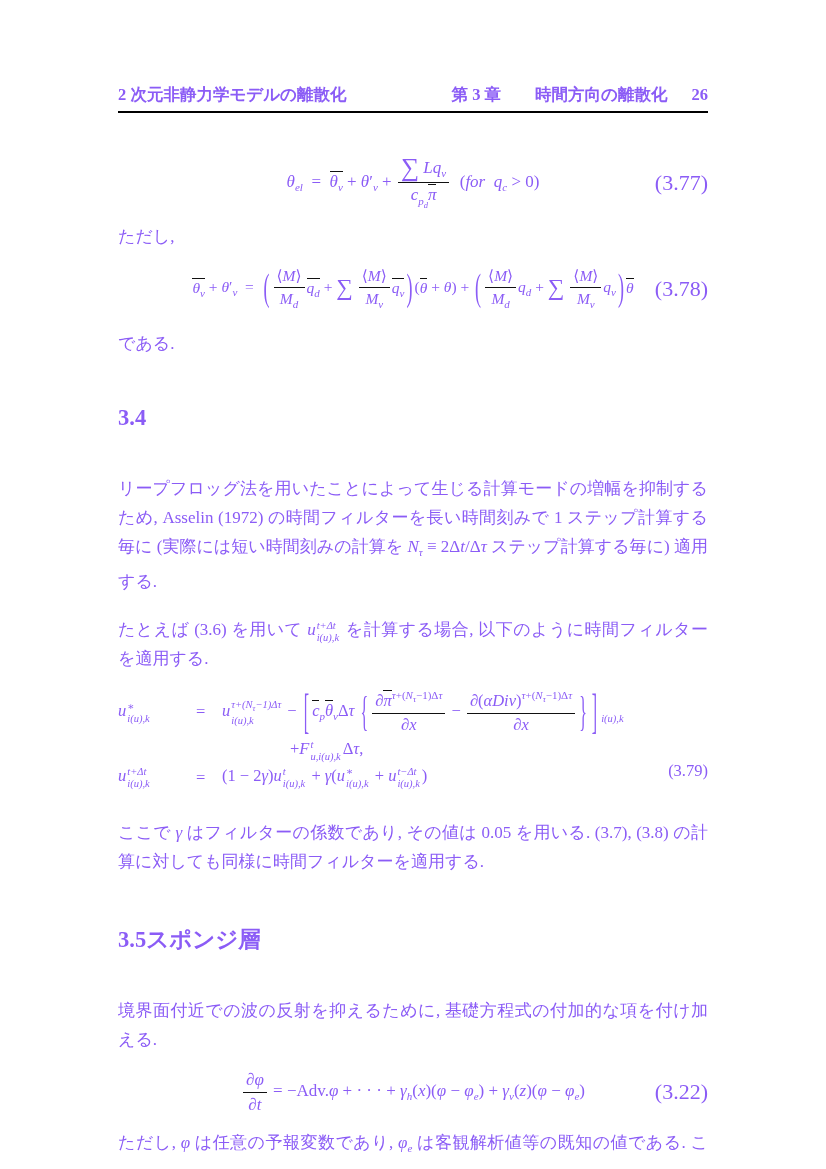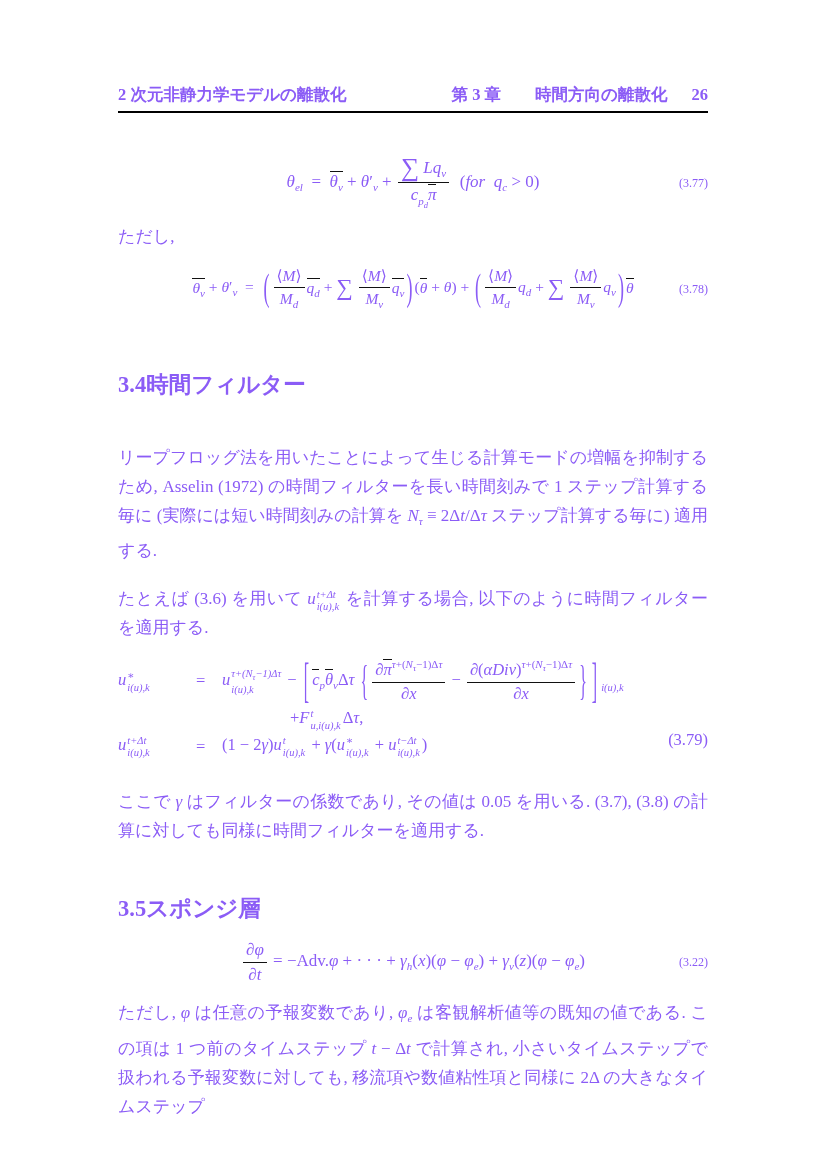--- a/index.html
+++ b/index.html
@@ -45,21 +45,21 @@
   .eq{
     position:relative;
     text-align:center;
     font-size:17px;
     white-space:nowrap;
   }
   .eq i, .eq379 i{font-family:"Liberation Serif","DejaVu Serif",serif;}
   .eqtag{
     position:absolute;right:0;top:50%;
     transform:translateY(-50%);
-    font-size:12px;font-style:normal;
+    font-size:22px;font-style:normal;
   }
   .frac{
     display:inline-flex;flex-direction:column;align-items:center;
     vertical-align:middle;text-align:center;margin:0 2px;line-height:1.25;
   }
   .frac .num{padding:0 3px 1px;border-bottom:1px solid #111;display:block;}
   .frac .den{padding:1px 3px 0;display:block;}
   .sum{font-size:150%;line-height:1;vertical-align:-3px;font-style:normal;}
   .ov{display:inline-block;border-top:1px solid #111;line-height:1.05;padding-top:1px;}
   sub{font-size:11px;}
@@ -151,24 +151,24 @@
           </span><span class="ov"><i>q</i><sub><i>v</i></sub></span><span class="bp">)</span>(<span class="ov"><i>θ</i></span> + <i>θ</i>) + <span class="bp">(</span><span class="frac">
             <span class="num">⟨<i>M</i>⟩</span>
             <span class="den"><i>M</i><sub><i>d</i></sub></span>
           </span><i>q</i><sub><i>d</i></sub> + <span class="sum">∑</span> <span class="frac">
             <span class="num">⟨<i>M</i>⟩</span>
             <span class="den"><i>M</i><sub><i>v</i></sub></span>
           </span><i>q</i><sub><i>v</i></sub><span class="bp">)</span><span class="ov"><i>θ</i></span></span>
       <span class="eqtag">(3.78)</span>
     </div>
 
+    <p class="plain mt-dearu">である.</p>
 
     <h2 class="sec-heading mt-s34">
       <span class="sec-num">3.4</span>
-      <span>時間フィルター</span>
     </h2>
 
     <p class="para mt-p1">リープフロッグ法を用いたことによって生じる計算モードの増幅を抑制するため, Asselin (1972) の時間フィルターを長い時間刻みで 1 ステップ計算する毎に (実際には短い時間刻みの計算を <i>N</i><sub><i>τ</i></sub> ≡ 2Δ<i>t</i>/Δ<i>τ</i> ステップ計算する毎に) 適用する.</p>
 
     <p class="para mt-p2">たとえば (3.6) を用いて <i>u</i><span class="ss">
           <span class="st">t+Δt</span>
           <span class="sb">i(u),k</span>
         </span> を計算する場合, 以下のように時間フィルターを適用する.</p>
 
     <div class="eq379 mt-eq379">
@@ -216,20 +216,21 @@
       <span class="tagcell">(3.79)</span>
     </div>
 
     <p class="para mt-p3">ここで <i>γ</i> はフィルターの係数であり, その値は 0.05 を用いる. (3.7), (3.8) の計算に対しても同様に時間フィルターを適用する.</p>
 
     <h2 class="sec-heading mt-s35">
       <span class="sec-num">3.5</span>
       <span>スポンジ層</span>
     </h2>
 
+    <p class="para mt-p4">境界面付近での波の反射を抑えるために, 基礎方程式の付加的な項を付け加える.</p>
 
     <div class="eq mt-eq380">
       <span class="eq-center"><span class="frac">
             <span class="num">∂<i>φ</i></span>
             <span class="den">∂<i>t</i></span>
           </span> = −Adv.<i>φ</i> + · · · + <i>γ</i><sub><i>h</i></sub>(<i>x</i>)(<i>φ</i> − <i>φ</i><sub><i>e</i></sub>) + <i>γ</i><sub><i>v</i></sub>(<i>z</i>)(<i>φ</i> − <i>φ</i><sub><i>e</i></sub>)</span>
       <span class="eqtag">(3.22)</span>
     </div>
 
     <p class="para mt-p5">ただし, <i>φ</i> は任意の予報変数であり, <i>φ</i><sub><i>e</i></sub> は客観解析値等の既知の値である. この項は 1 つ前のタイムステップ <i>t</i> − Δ<i>t</i> で計算され, 小さいタイムステップで扱われる予報変数に対しても, 移流項や数値粘性項と同様に 2Δ の大きなタイムステップ</p>

